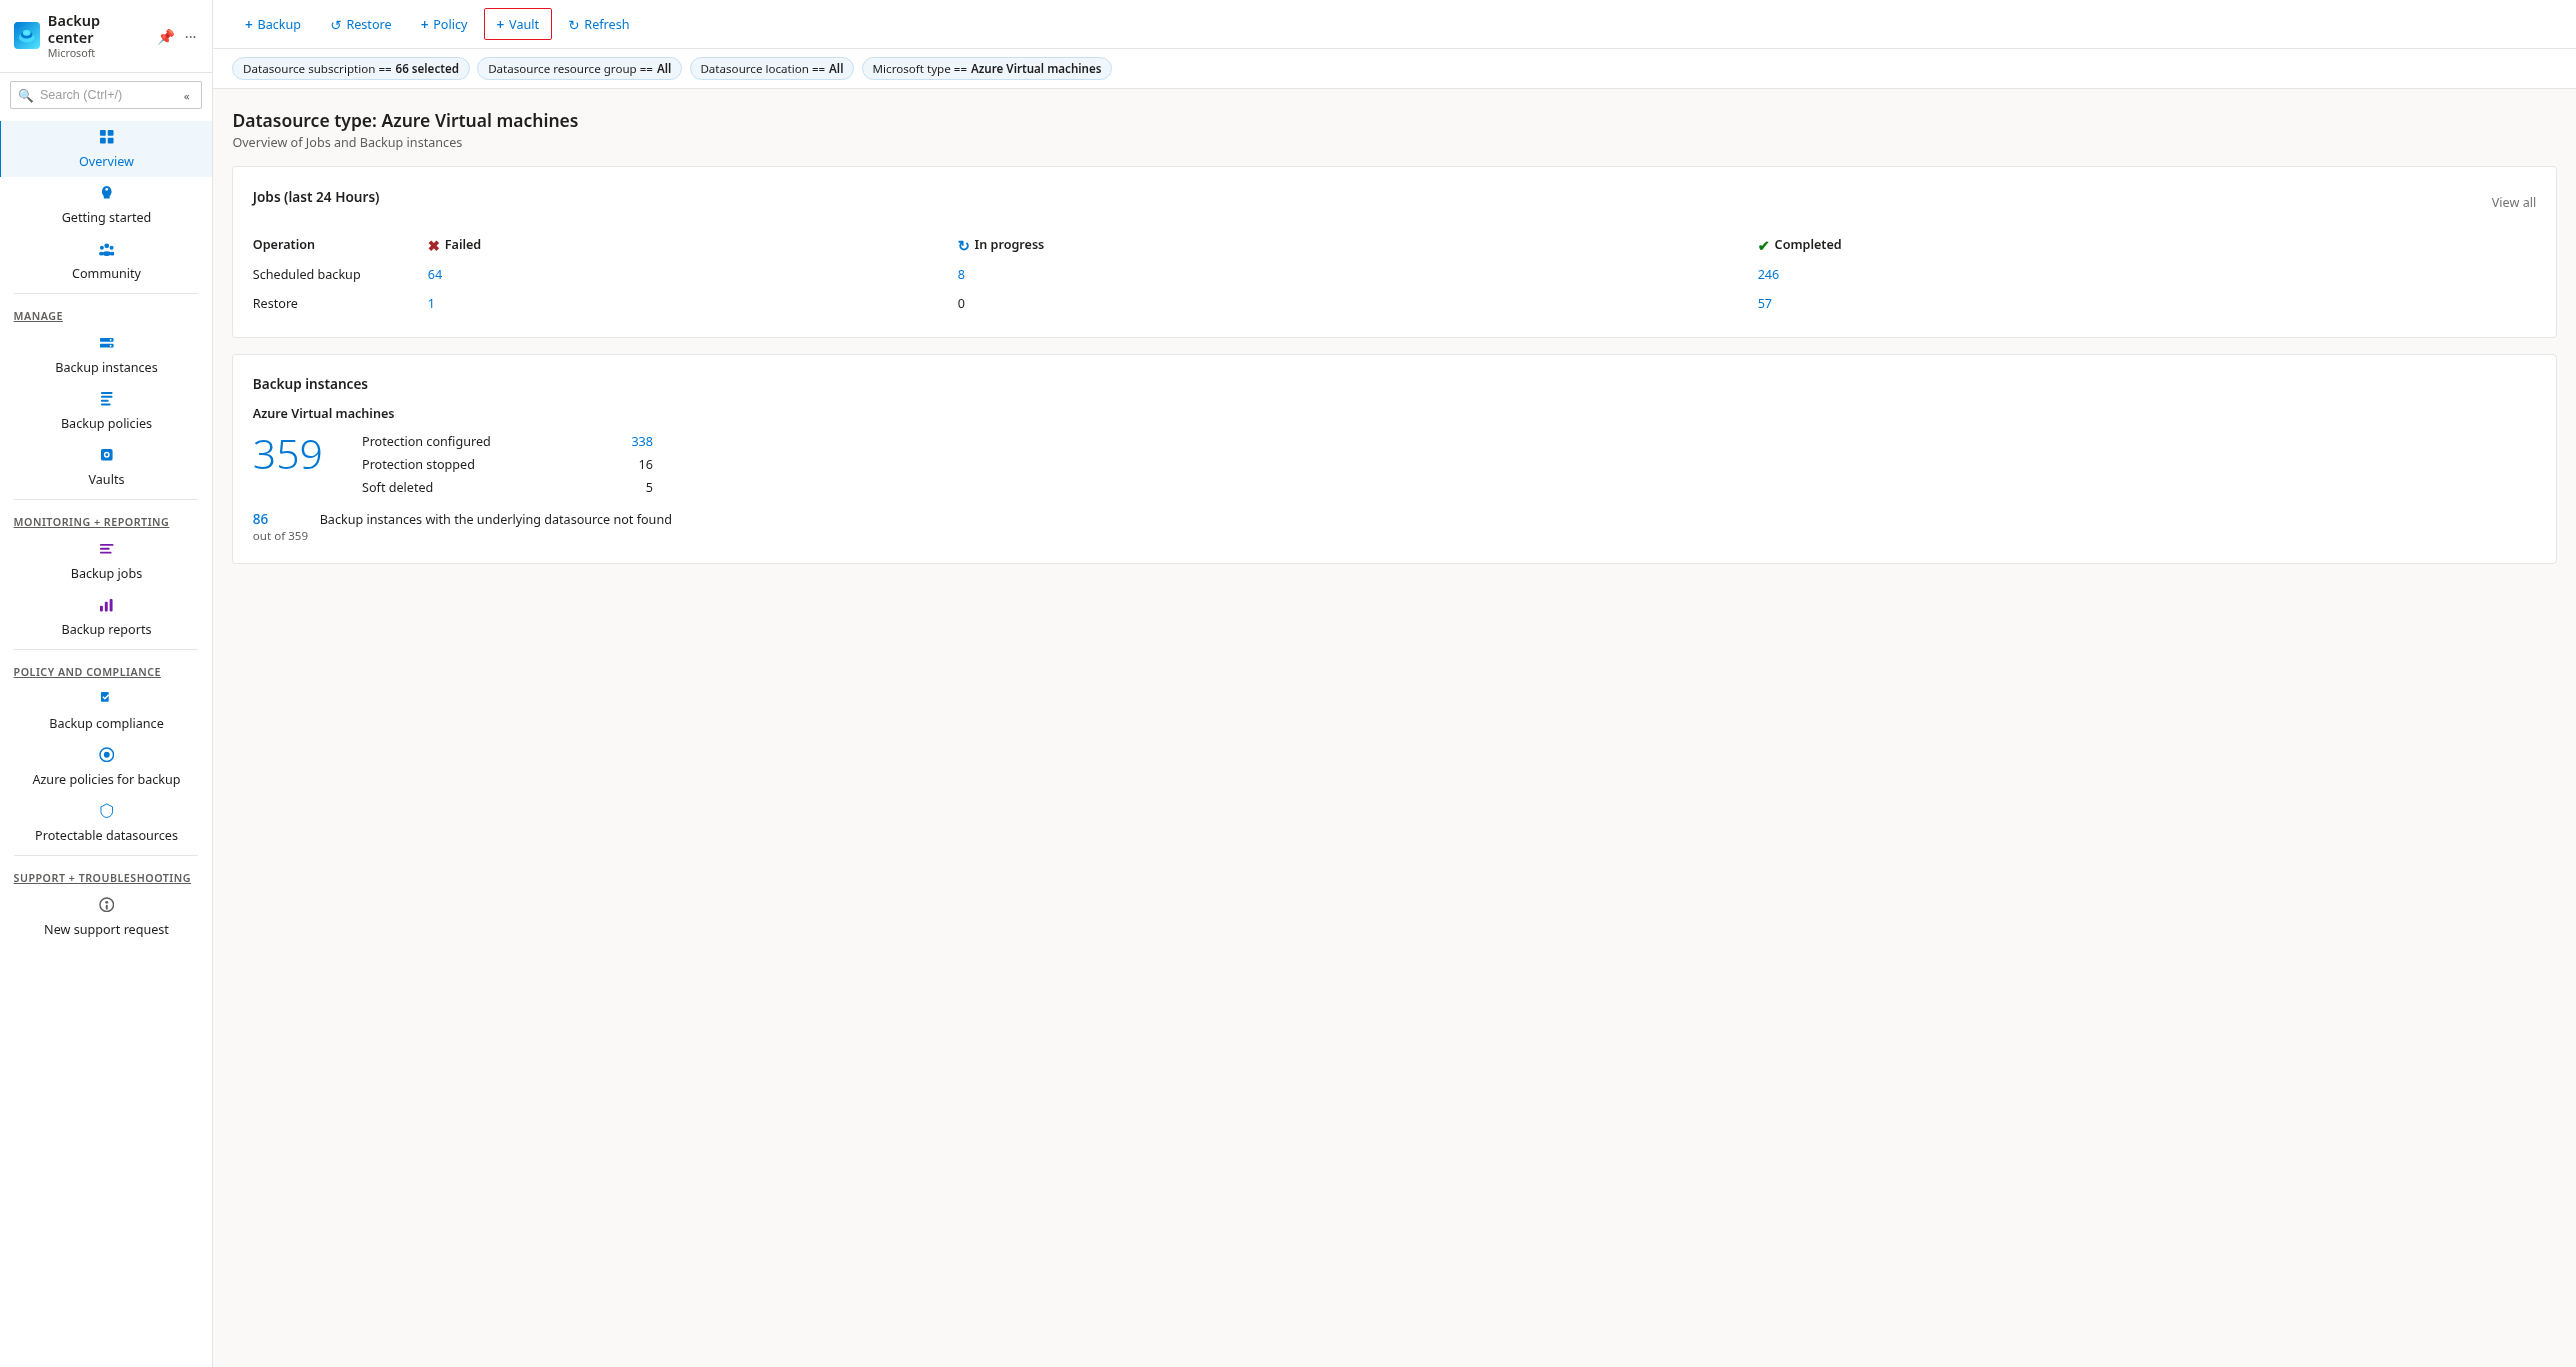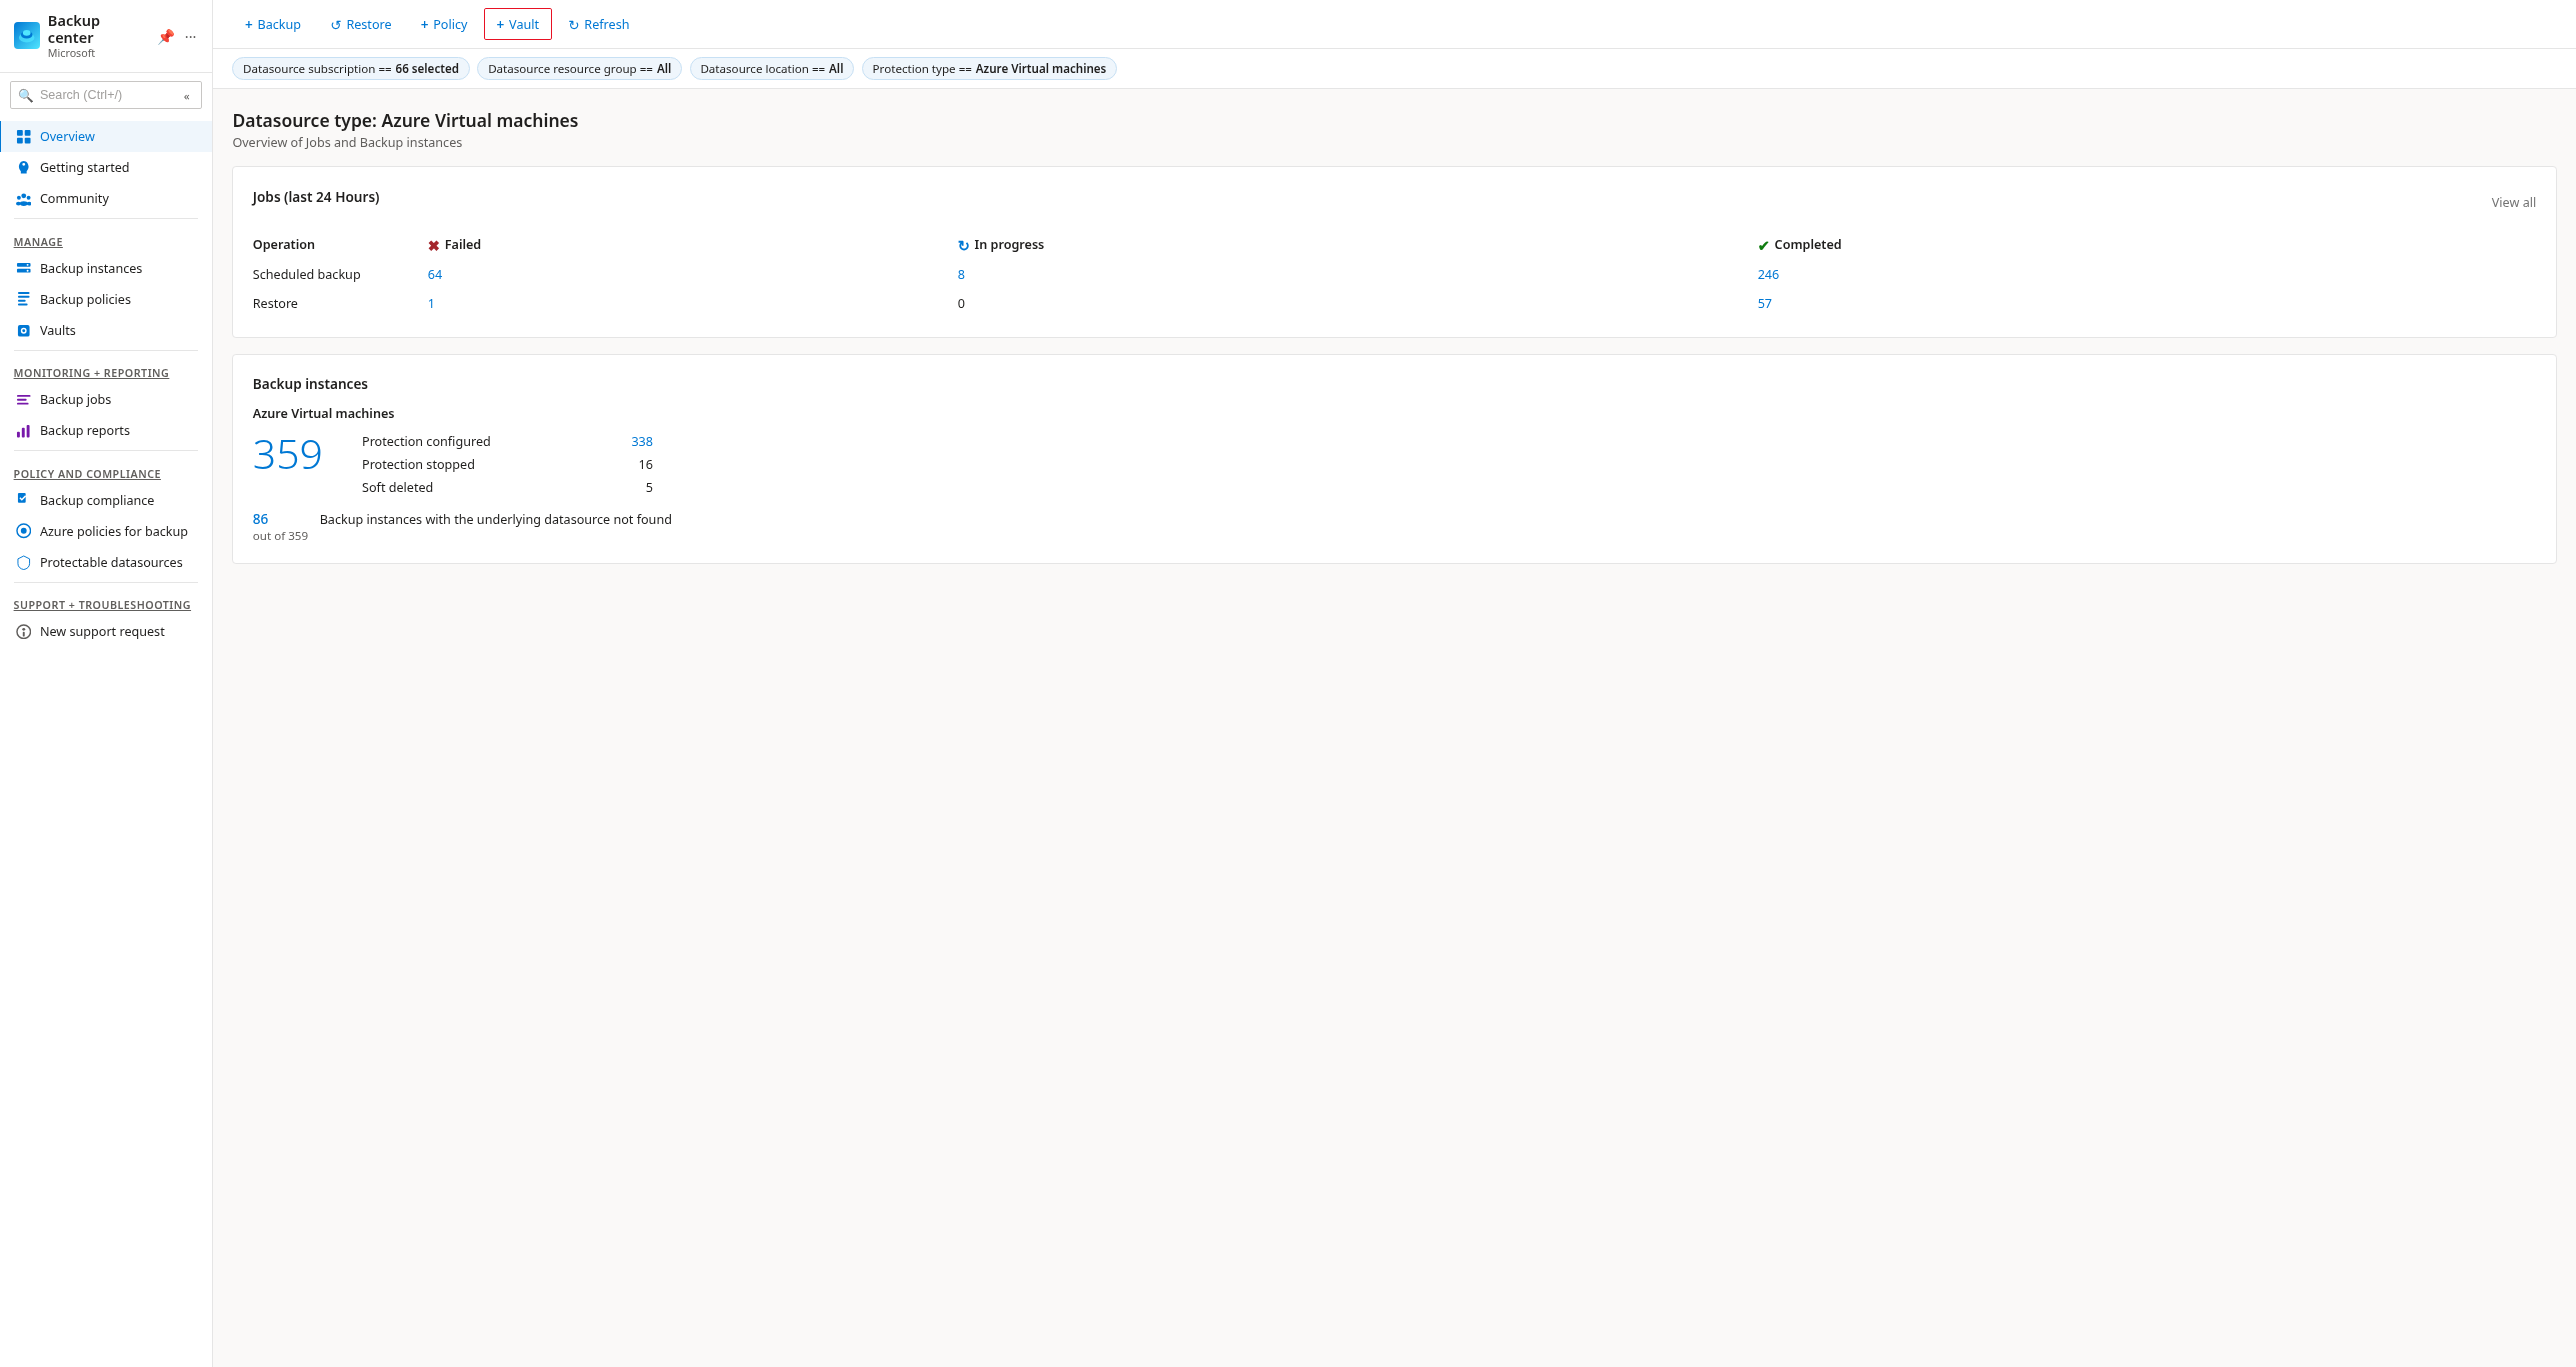--- a/index.html
+++ b/index.html
@@ -52,20 +52,21 @@
     }
     .sidebar-search input::placeholder { color: #a19f9d; }
     .sidebar-collapse-btn { color: #605e5c; font-size: 11.6px; cursor: pointer; padding: 1.9px 3.9px; }
 
     .sidebar-nav { flex: 1; padding: 3.9px 0; }
     .nav-item {
       display: flex; align-items: center; gap: 7.8px;
       padding: 6.8px 13.6px;
       cursor: pointer; color: #201f1e; font-size: 12.6px;
       border-left: 1.9px solid transparent;
+      flex-direction: column;
     }
     .nav-item.active { background: #eff6fc; border-left-color: #0078d4; color: #0078d4; }
     .nav-item-icon { width: 17.5px; height: 17.5px; display: flex; align-items: center; justify-content: center; flex-shrink: 0; }
     .nav-section-label {
       padding: 11.6px 13.6px 3.9px;
       font-size: 10.7px; font-weight: 600; color: #605e5c; text-transform: uppercase; letter-spacing: 0.5px; text-decoration: underline;
     }
     .nav-divider { height: 1px; background: #e5e5e5; margin: 3.9px 13.6px; }
 
     
@@ -350,21 +351,21 @@
     </div>
     <div class="filter-tag">
       <span>Datasource resource group == </span>
       <strong>All</strong>
     </div>
     <div class="filter-tag">
       <span>Datasource location == </span>
       <strong>All</strong>
     </div>
     <div class="filter-tag">
-      <span>Protection type == </span>
+      <span>Microsoft type == </span>
       <strong>Azure Virtual machines</strong>
     </div>
   </div>
 
   <div class="content">
     <div>
       <div class="page-title">Datasource type: Azure Virtual machines</div>
       <div class="page-subtitle">Overview of Jobs and Backup instances</div>
     </div>
 

